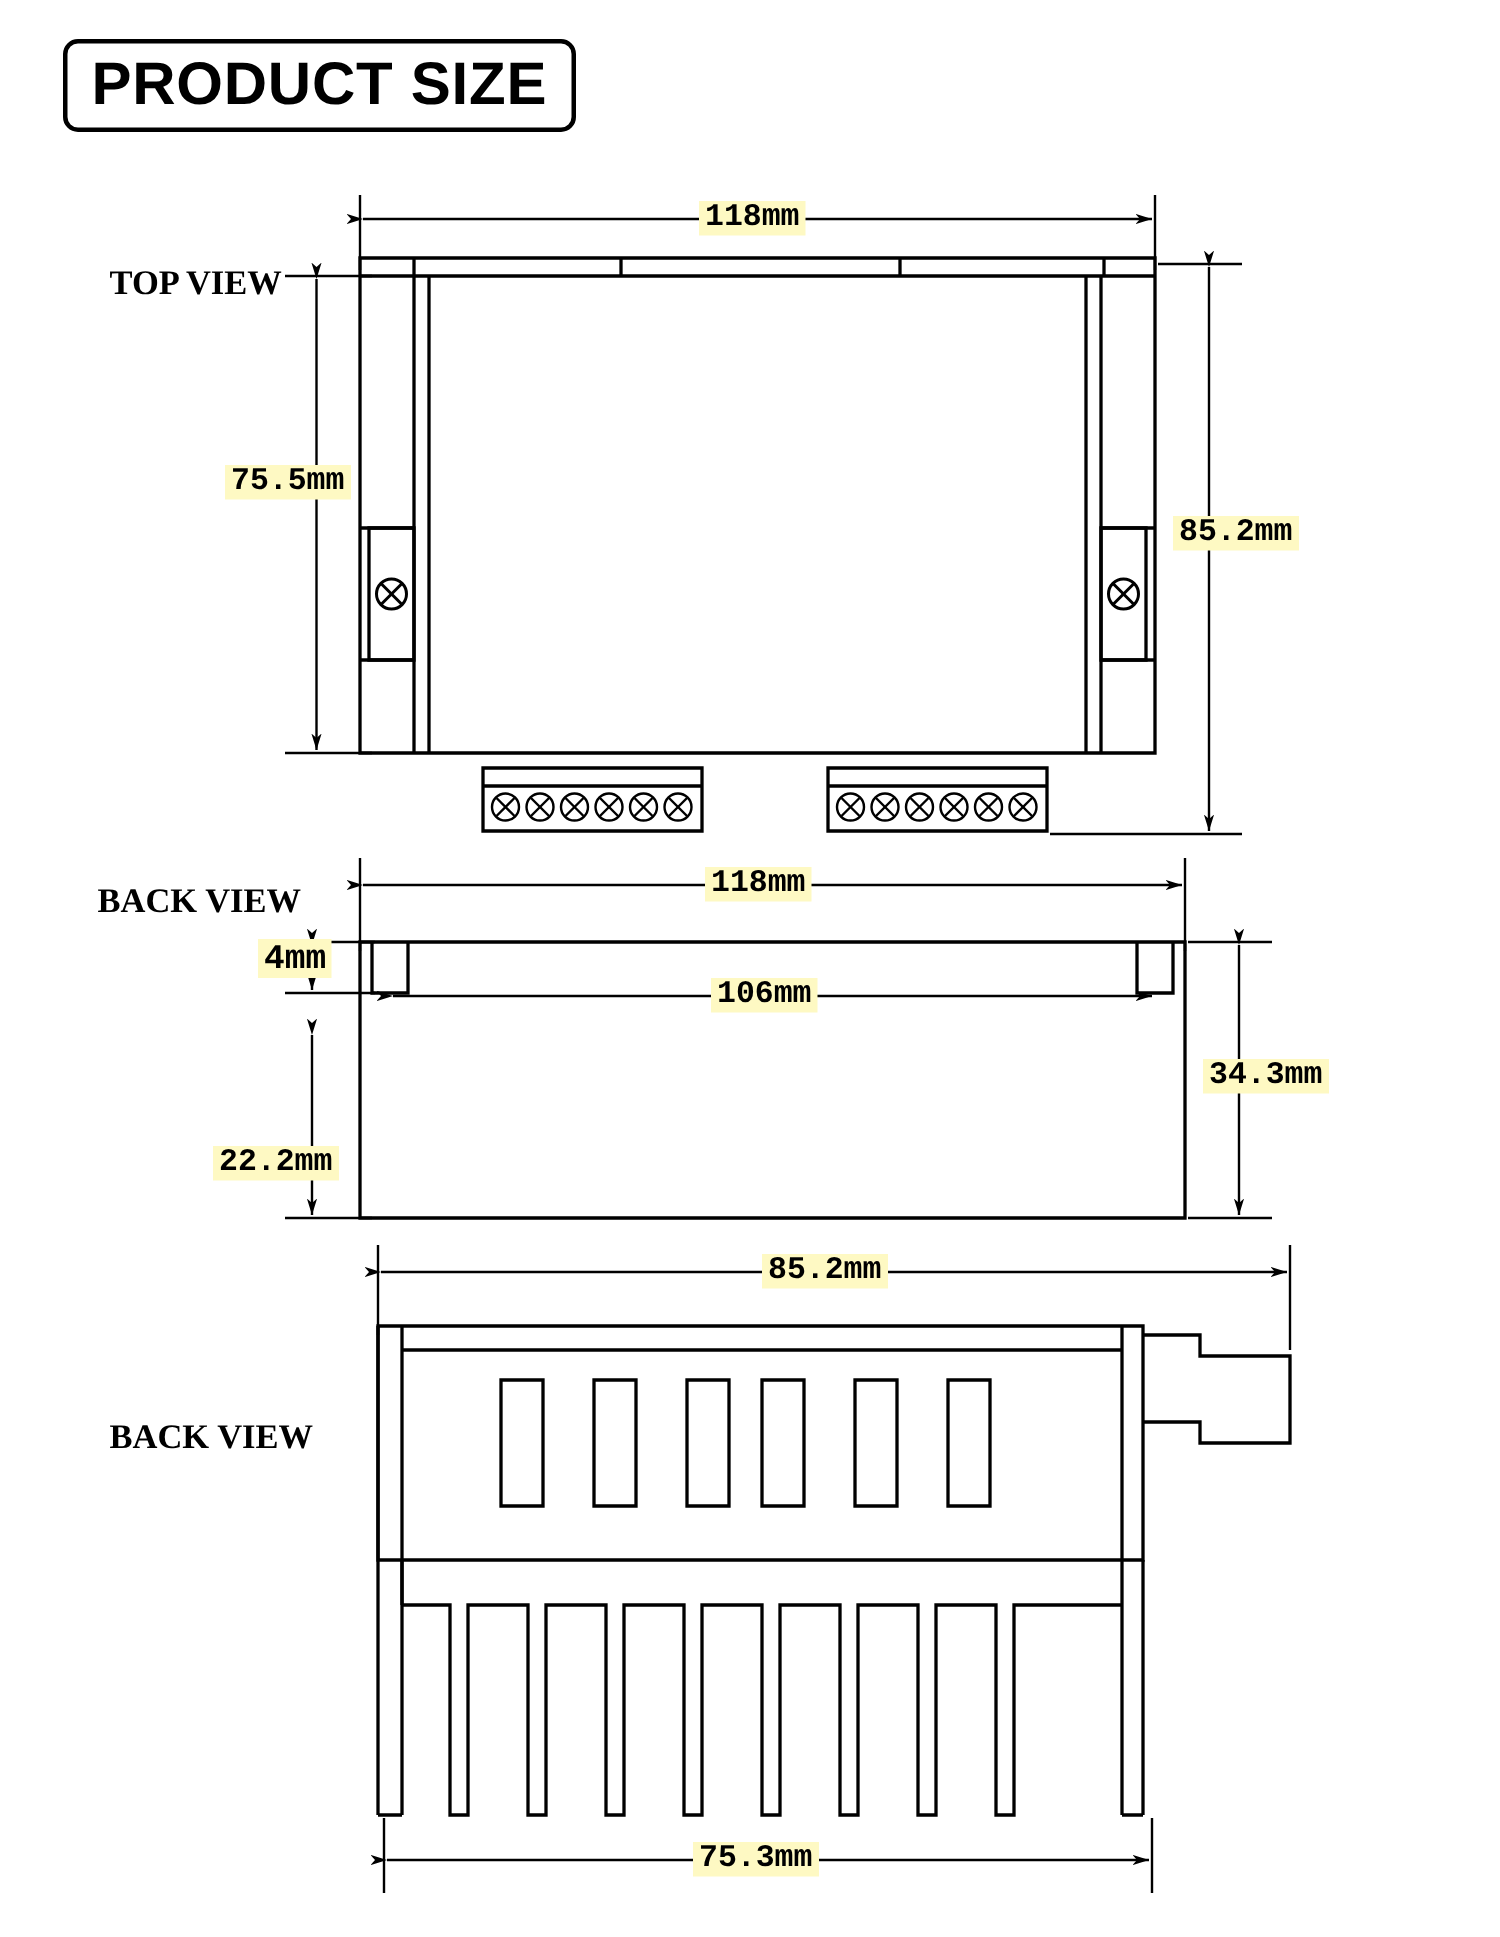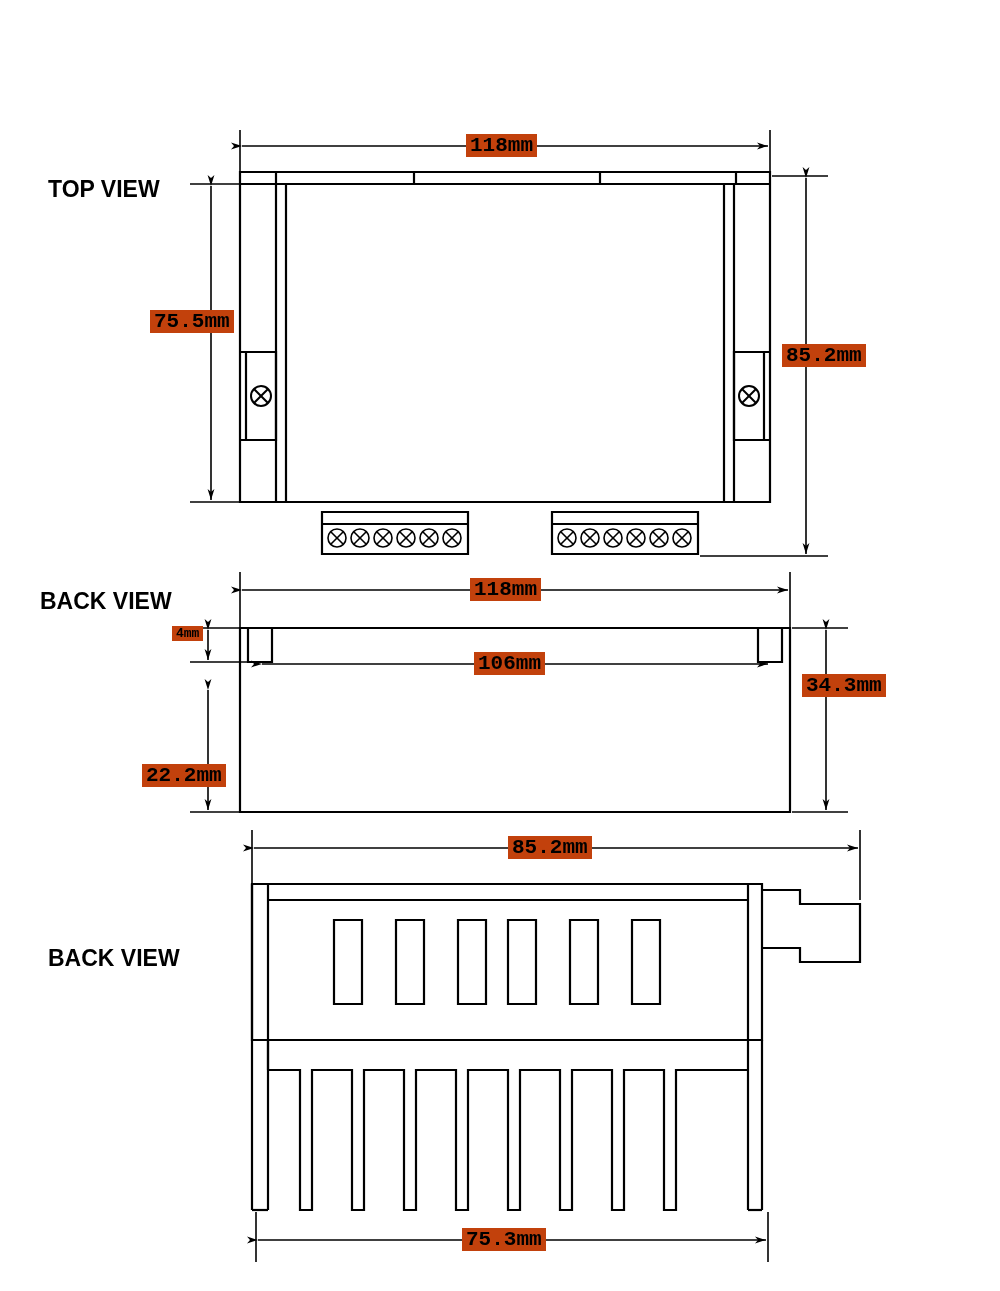--- a/index.html
+++ b/index.html
@@ -32,55 +32,57 @@
     letter-spacing: 0.5px;
     line-height: 1.05;
     font-family: "Liberation Sans", sans-serif;
   }
 
   
   .view-label {
     position: absolute;
     font-size: 23px;
     font-weight: bold;
-    font-family: Liberation Sans, sans-serif;
+    font-family: Liberation Serif, serif;
     white-space: nowrap;
+    margin-left: 25px;
   }
   #label-top  { left: 48px; top: 176px; }
   #label-back { left: 40px; top: 588px; }
   #label-side { left: 48px; top: 945px; }
 
   
   .dim-text {
     position: absolute;
     font-family: "Liberation Mono", monospace;
     font-size: 21px;
     font-weight: bold;
-    background: #c2410c;
+    background: #fef9c3;
     padding: 0 4px;
     white-space: nowrap;
   }
-  .dim-text.small { font-size: 13px; }
+  .dim-text.small { font-size: 23px; }
 
   
   svg.layer {
     position: absolute;
     left: 0;
     top: 0;
     width: 1000px;
     height: 1291px;
     pointer-events: none;
   }
   svg.layer * { vector-effect: non-scaling-stroke; }
 </style>
 </head>
 <body>
 
 <div id="page">
 
+  <div id="title-box">PRODUCT SIZE</div>
 
   <div class="view-label" id="label-top">TOP VIEW</div>
   <div class="view-label" id="label-back">BACK VIEW</div>
   <div class="view-label" id="label-side">BACK VIEW</div>
 
   <svg class="layer" viewBox="0 0 1000 1291" xmlns="http://www.w3.org/2000/svg">
 
     <defs>
       <marker id="arrL" markerWidth="12" markerHeight="10" refX="11" refY="5" orient="auto" markerUnits="userSpaceOnUse">
         <path d="M11,5 L0,1.6 L3,5 L0,8.4 Z" fill="#000"></path>
@@ -270,18 +272,18 @@
   </svg>
 
   <div class="dim-text" style="left:466px; top:134px;">118mm</div>
   <div class="dim-text" style="left:150px; top:310px;">75.5mm</div>
   <div class="dim-text" style="left:782px; top:344px;">85.2mm</div>
 
   <div class="dim-text" style="left:470px; top:578px;">118mm</div>
   <div class="dim-text" style="left:474px; top:652px;">106mm</div>
   <div class="dim-text small" style="left:172px; top:626px;">4mm</div>
   <div class="dim-text" style="left:142px; top:764px;">22.2mm</div>
-  <div class="dim-text" style="left:802px; top:674px;text-align:center;">34.3mm</div>
+  <div class="dim-text" style="left:802px; top:706px;text-align:center;">34.3mm</div>
 
   <div class="dim-text" style="left:508px; top:836px;">85.2mm</div>
   <div class="dim-text" style="left:462px; top:1228px;">75.3mm</div>
 
 </div>
 
 </body></html>

